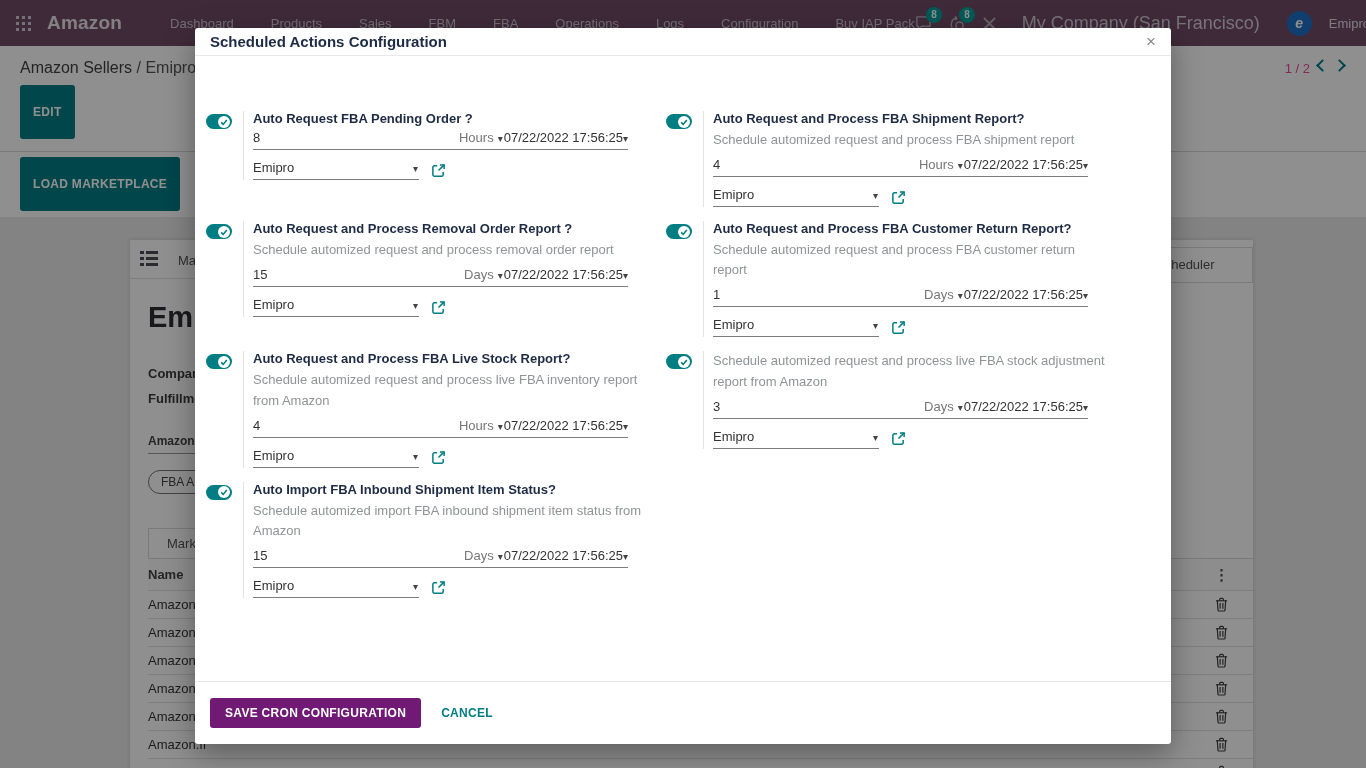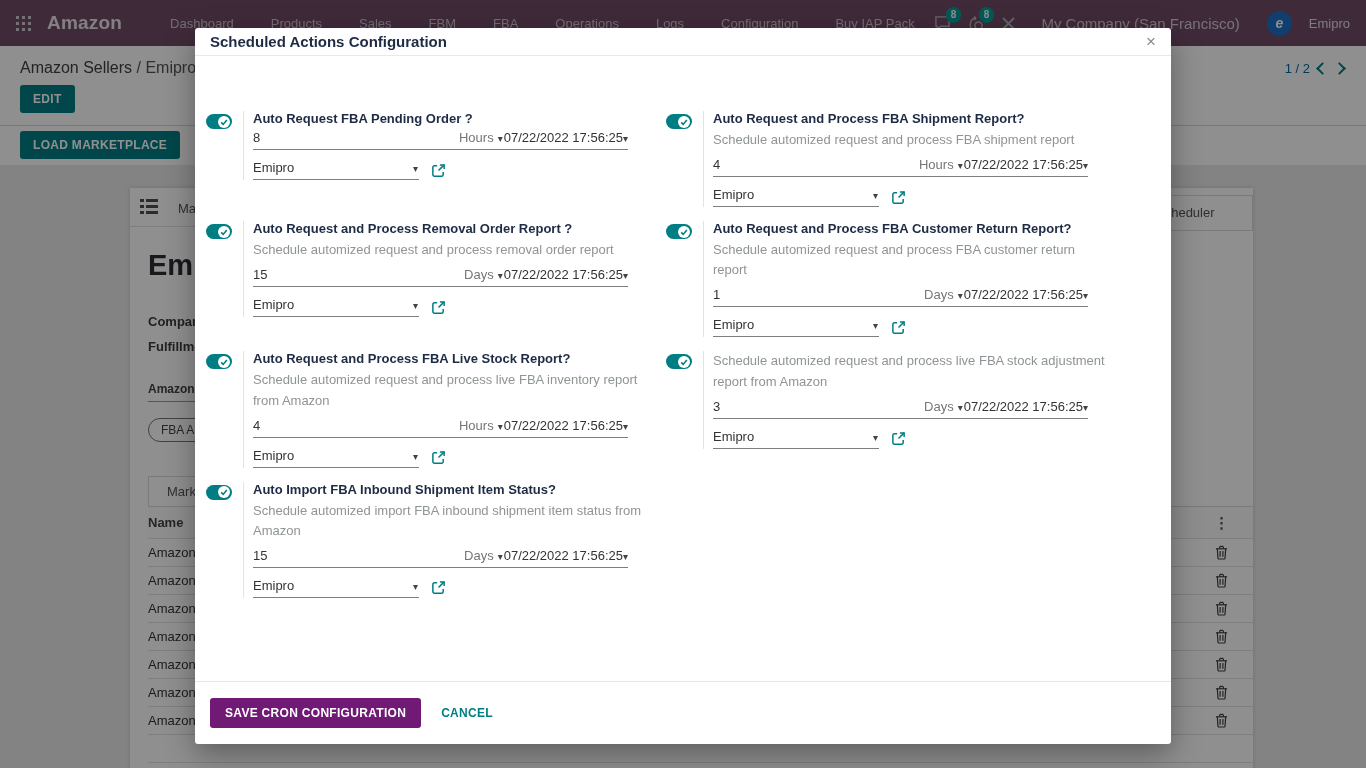--- a/index.html
+++ b/index.html
@@ -11,39 +11,39 @@
   .navbar { height:46px; background:#714B67; display:flex; align-items:center;
     padding:0 16px; color:#cdc4cd; }
   .apps-icon { margin-right:16px; display:flex; cursor:pointer; }
   .brand { font-size:19px; font-weight:bold; color:#e9e2e9; margin-right:48px; letter-spacing:.2px; }
   .menu { display:flex; gap:37px; font-size:13px; }
   .menu span { cursor:pointer; white-space:nowrap; }
   .nav-right { margin-left:auto; display:flex; align-items:center; gap:17px; }
   .nav-icon { position:relative; display:flex; cursor:pointer; }
   .badge { position:absolute; top:-8px; right:-10px; background:#00a09d; color:#fff;
     font-size:10px; line-height:1; padding:3px 5px; border-radius:9px; font-weight:bold; }
-  .company-name { font-size:15px; color:#d6cdd6; margin-left:8px; white-space:nowrap; }
+  .company-name { font-size:18px; color:#d6cdd6; margin-left:8px; white-space:nowrap; }
   .avatar { width:25px; height:25px; border-radius:50%; background:#1d6fc4; color:#fff;
     display:flex; align-items:center; justify-content:center; font-size:14px;
     font-style:italic; font-weight:bold; margin-left:10px; }
   .user-name { font-size:13px; color:#e2dbe2; }
 
   
   .cp { background:#fff; }
   .cp-top { display:flex; align-items:center; justify-content:space-between; padding:13px 22px 4px 20px; }
   .breadcrumb { font-size:16px; color:#555; }
   .breadcrumb .bc-link { color:#404040; cursor:pointer; }
-  .pager { display:flex; align-items:center; gap:8px; font-size:13px; color:#0369a1; }
+  .pager { display:flex; gap:8px; font-size:13px; color:#ec4899; }
   .chev { width:9px; height:9px; border-right:2.4px solid #017e84; border-bottom:2.4px solid #017e84;
     display:inline-block; cursor:pointer; }
   .chev.left  { transform:rotate(135deg); }
   .chev.right { transform:rotate(-45deg); }
   .cp-edit { padding:4px 20px 12px; border-bottom:1px solid #d8d8d8; }
   .btn-teal { background:#017e84; color:#fff; border:none; font-size:12px; font-weight:bold;
-    padding:7px 13px; border-radius:3px; cursor:pointer; letter-spacing:.3px;
+    padding:20px 13px; border-radius:3px; cursor:pointer; letter-spacing:.3px;
     font-family:"Liberation Sans",sans-serif; }
   .cp-actions { padding:5px 20px 6px; }
 
   
   .content { position:relative; height:611px; background:#e9e9e9; }
   .sheet { position:absolute; left:130px; top:23px; width:1123px; bottom:-20px;
     background:#fff; box-shadow:0 0 4px rgba(0,0,0,.15); }
   .sheet-toprow { display:flex; align-items:center; gap:20px; padding:11px 0 9px 10px;
     border-bottom:1px solid #e2e2e2; font-size:13px; color:#555; }
   .stat-box { position:absolute; right:0; top:7px; width:193px; height:36px;

